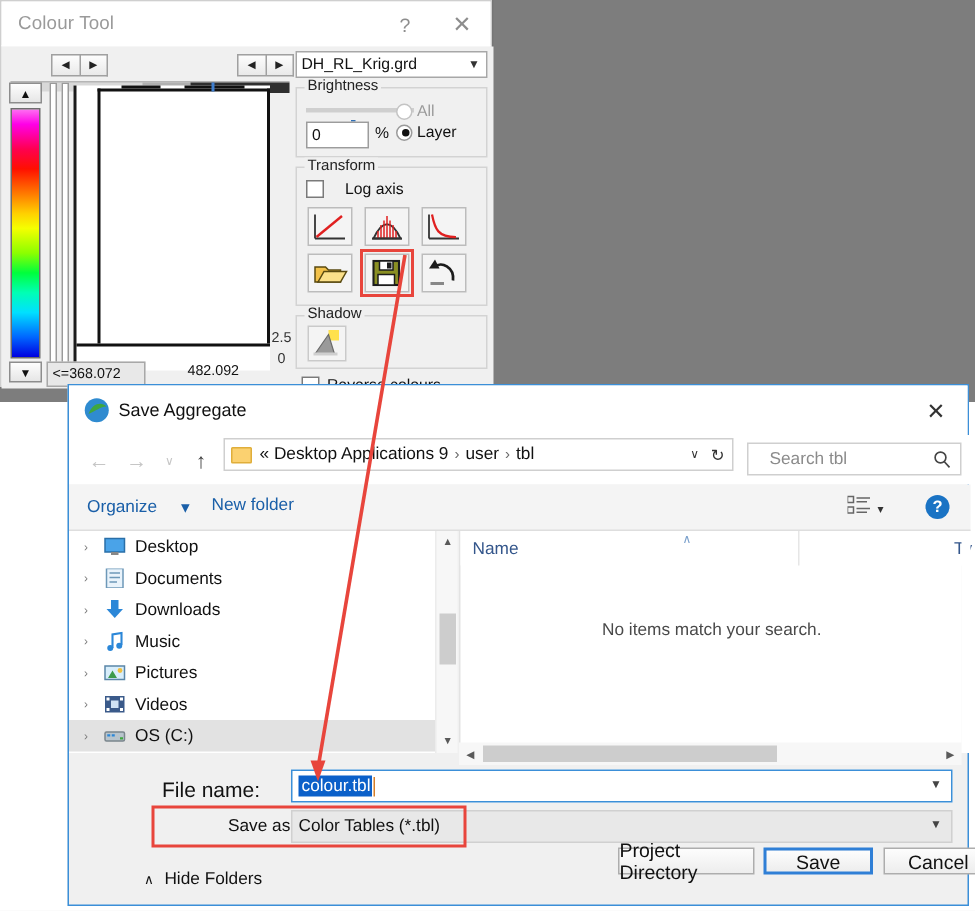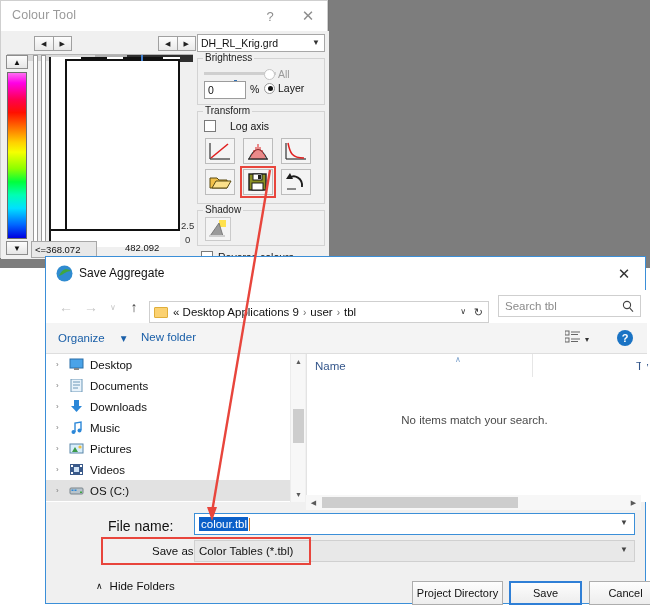--- a/index.html
+++ b/index.html
@@ -229,36 +229,36 @@
   .navbtn {
     position:absolute; top:7px; height:20px; display:flex; align-items:center;
     justify-content:center; color:#c6c6c6; font-size:14px;
   }
   #nav-back { left:10px; width:20px; }
   #nav-fwd  { left:35px; width:20px; }
   #nav-recent { left:60px; width:14px; font-size:8px; }
   #nav-up   { left:78px; width:20px; color:#3d3d3d; font-size:14px; }
 
   #breadcrumb {
-    position:absolute; left:103px; top:11px; width:340px; height:22px;
+    position:absolute; left:103px; top:2px; width:340px; height:22px;
     background:#ffffff; border:1px solid #cfcfcf; display:flex; align-items:center;
     padding:0 4px; font-size:11.5px; color:#111;
   }
   #bc-folder {
     width:14px; height:11px; background:#fbd170; border:1px solid #e0ae3a;
     border-radius:1px; margin-right:5px; flex:0 0 auto;
   }
   .bc-sep { color:#6b6b6b; margin:0 4px; font-size:10px; }
   #bc-chev { position:absolute; right:22px; top:5px; font-size:8px; color:#333; }
   #bc-refresh { position:absolute; right:5px; top:4px; font-size:11px; color:#333; }
 
   #search-box {
     position:absolute; left:452px; top:5px; width:143px; height:22px;
     background:#ffffff; border:1px solid #cfcfcf; display:flex; align-items:center;
-    padding:0 6px; font-size:11.5px; color:#8b8b8b;
+    padding:0 14px; font-size:11.5px; color:#8b8b8b;
   }
   #search-icon { position:absolute; right:6px; top:4px; }
 
   #sd-toolbar {
     position:absolute; left:0; top:66px; width:601px; height:31px;
     background:#f4f4f4; border-bottom:1px solid #dedede;
   }
   .tb-item {
     position:absolute; top:8px; font-size:11.5px; color:#1a5fa8;
     display:flex; align-items:center; gap:16px;
@@ -355,23 +355,23 @@
   #ft-highlight {
     position:absolute; left:55px; top:-3px; width:210px; height:28px;
     border:2px solid #e8453c; pointer-events:none;
   }
 
   #hide-folders {
     position:absolute; left:50px; top:323px; display:flex; align-items:center; gap:7px;
     font-size:11.5px; color:#111;
   }
   .sd-btn {
-    position:absolute; top:324px; height:24px;
+    position:absolute; top:308px; height:18px;
     background:linear-gradient(#fdfdfd,#ededed); border:1px solid #adadad;
-    font-size:11px; color:#111; display:flex; align-items:center; justify-content:center;
+    font-size:13px; color:#111; display:flex; align-items:center; justify-content:center;
   }
   #btn-projdir { left:366px; width:91px; }
   #btn-save { left:463px; width:73px; border:2px solid #2f7fd6; }
   #btn-cancel { left:543px; width:73px; }
 
   
   #annot-arrow { position:absolute; left:0; top:0; width:650px; height:607px; pointer-events:none; }
 </style>
 </head>
 <body>

